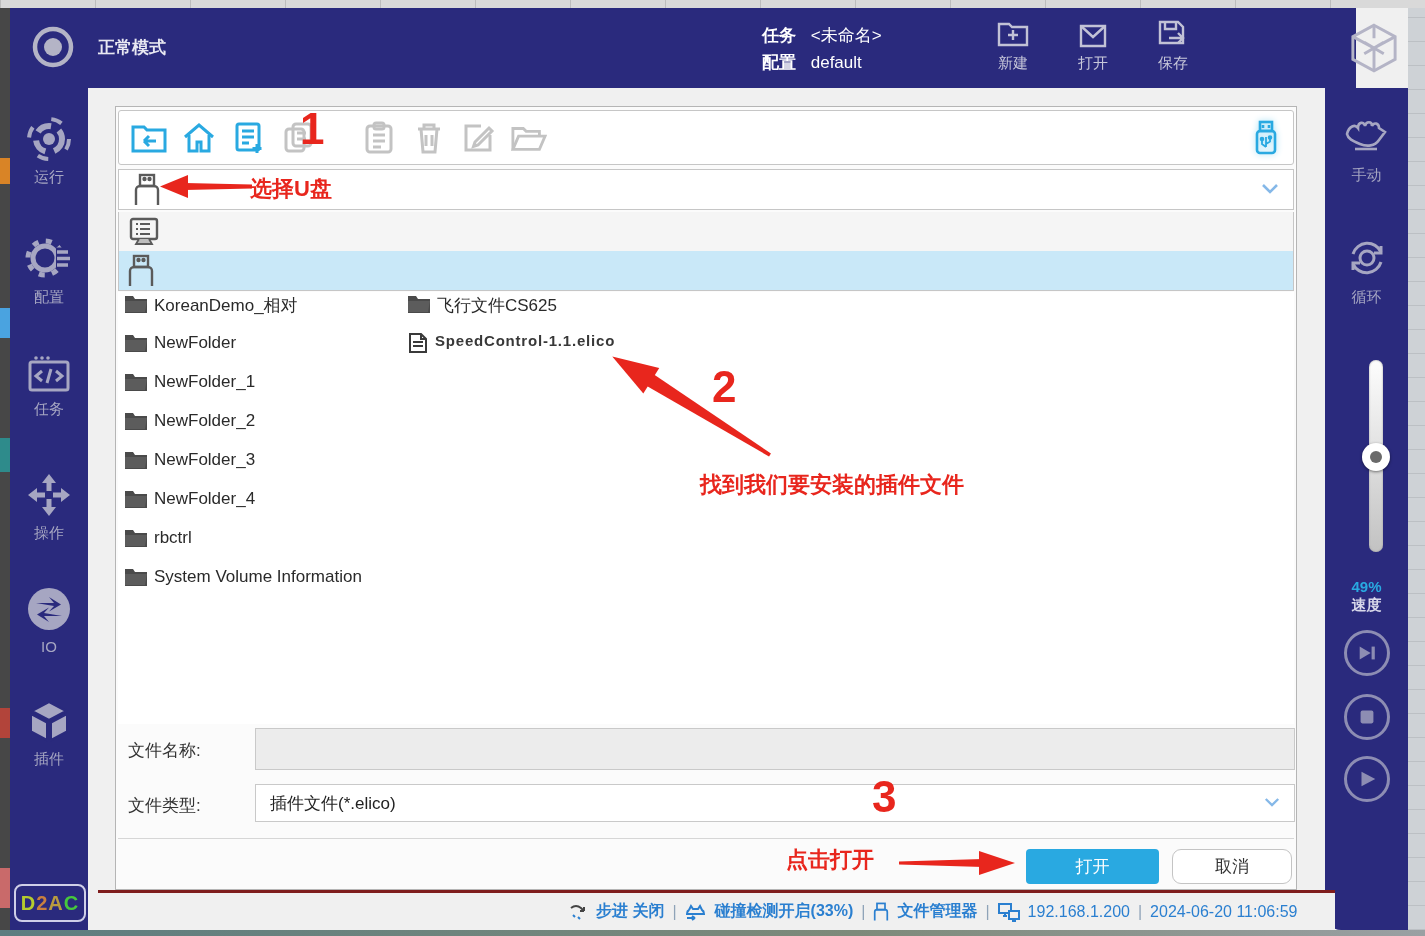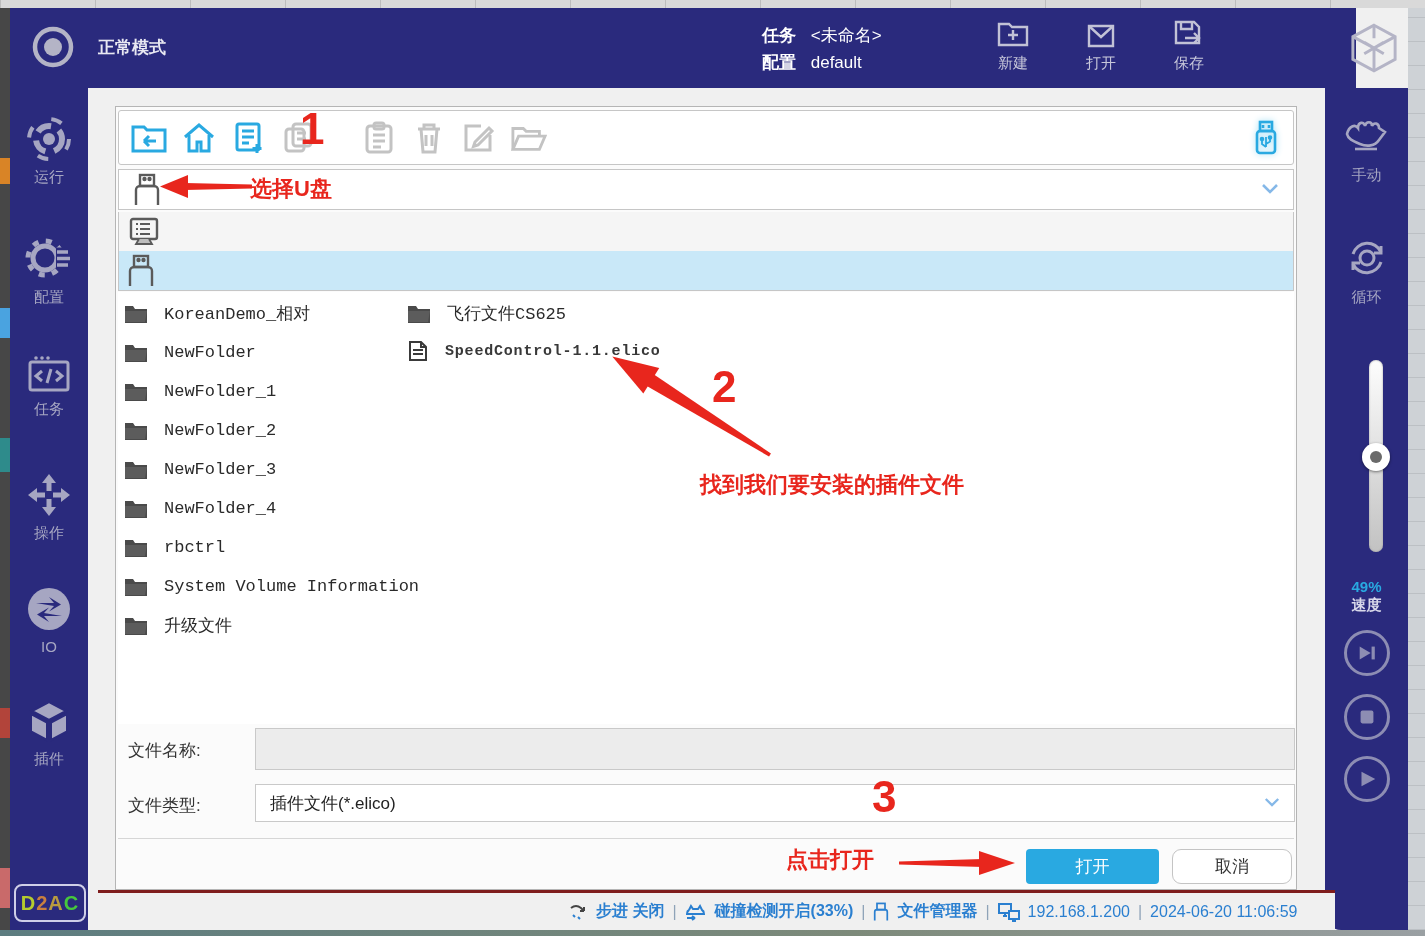--- a/index.html
+++ b/index.html
@@ -54,21 +54,21 @@
   .fm-btn{width:36px;height:36px;display:flex;align-items:center;justify-content:center;background:none;border:none;}
   .fm-usb-right{position:absolute;right:14px;top:9px;filter:drop-shadow(0 0 3px #9adcf5);}
   .combo{left:108px;top:161px;width:1176px;height:41px;background:#fff;border:1px solid #c6c6c6;
         display:flex;align-items:center;padding:0 14px;}
   .combo .chev{margin-left:auto;}
   .drive-list{left:108px;top:204px;width:1176px;border:1px solid #c6c6c6;border-top:none;background:#f5f5f5;}
   .drive-row{height:39px;display:flex;align-items:center;padding-left:8px;}
   .drive-row.sel{background:var(--selected_row);}
   .file-area{left:108px;top:284px;width:1176px;height:432px;background:#fff;}
   .file-col{position:absolute;list-style:none;}
-  .file-col li{height:39px;display:flex;align-items:center;gap:16px;font-size:17px;color:#2a2a2a;font-family:Liberation Mono, monospace;}
+  .file-col li{height:39px;display:flex;align-items:flex-start;gap:6px;font-size:17px;color:#2a2a2a;}
   .col2 li{height:38px;}
   .fname-elico{font-size:15px;font-weight:bold;letter-spacing:.8px;color:#383838;}
   .form-label{font-size:17px;color:#333;}
   .name-input{left:245px;top:720px;width:1040px;height:42px;background:#ececec;border:1px solid #c9c9c9;
         font-size:16px;padding:0 10px;color:#333;}
   .type-combo{left:245px;top:776px;width:1040px;height:38px;background:#fff;border:1px solid #c9c9c9;
         display:flex;align-items:center;padding:0 14px;font-size:17px;color:#222;}
   .form-sep{left:108px;top:830px;width:1176px;height:0;border-top:1px solid #d6d6d6;}
   .btn-open{left:1016px;top:841px;width:133px;height:35px;background:var(--accent);color:#fff;border:none;
         border-radius:4px;font-size:17px;font-family:inherit;}
@@ -112,21 +112,21 @@
         </svg>
       </span>
       <span class="mode-label">正常模式</span>
     </div>
     <div class="abs task-cfg">
       <div><b>任务</b>
            <span>&lt;未命名&gt;</span></div>
       <div><b>配置</b>
            <span>default</span></div>
     </div>
-    <div class="abs" style="left:968px;top:10px;display:flex;gap:18px;">
+    <div class="abs" style="left:968px;top:10px;display:flex;gap:10px;">
       <div class="tb-action">
         <svg width="34" height="32" viewBox="0 0 34 32" fill="none" stroke="#c2c2d6" stroke-width="2.4">
           <path d="M3 6 h10 l3 3 h15 v18 H3 z"></path>
             <path d="M17 12 v10 M12 17 h10"></path>
         </svg>
         <span>新建</span>
       </div>
       <div class="tb-action">
         <svg width="32" height="32" viewBox="0 0 32 32" fill="none" stroke="#c2c2d6" stroke-width="2.4">
           <path d="M4 8 h24 v20 H4 z"></path>
@@ -403,27 +403,20 @@
         </svg>
       <span>rbctrl</span>
       </li>
     <li>
       <svg width="24" height="19" viewBox="0 0 24 19">
           <path d="M1 2 h8 l2 3 h12 v14 H1 z" fill="#4a4a4a"></path>
           <path d="M1 7 h22 l-2 11 H1 z" fill="#5c5c5c"></path>
         </svg>
       <span>System Volume Information</span>
       </li>
-    <li>
-      <svg width="24" height="19" viewBox="0 0 24 19">
-          <path d="M1 2 h8 l2 3 h12 v14 H1 z" fill="#4a4a4a"></path>
-          <path d="M1 7 h22 l-2 11 H1 z" fill="#5c5c5c"></path>
-        </svg>
-      <span>升级文件</span>
-      </li>
   </ul>
 
   <ul class="abs file-col col2" style="left:397px;top:286px">
     <li>
       <svg width="24" height="19" viewBox="0 0 24 19">
           <path d="M1 2 h8 l2 3 h12 v14 H1 z" fill="#4a4a4a"></path>
           <path d="M1 7 h22 l-2 11 H1 z" fill="#5c5c5c"></path>
         </svg>
       <span>飞行文件CS625</span>
       </li>

